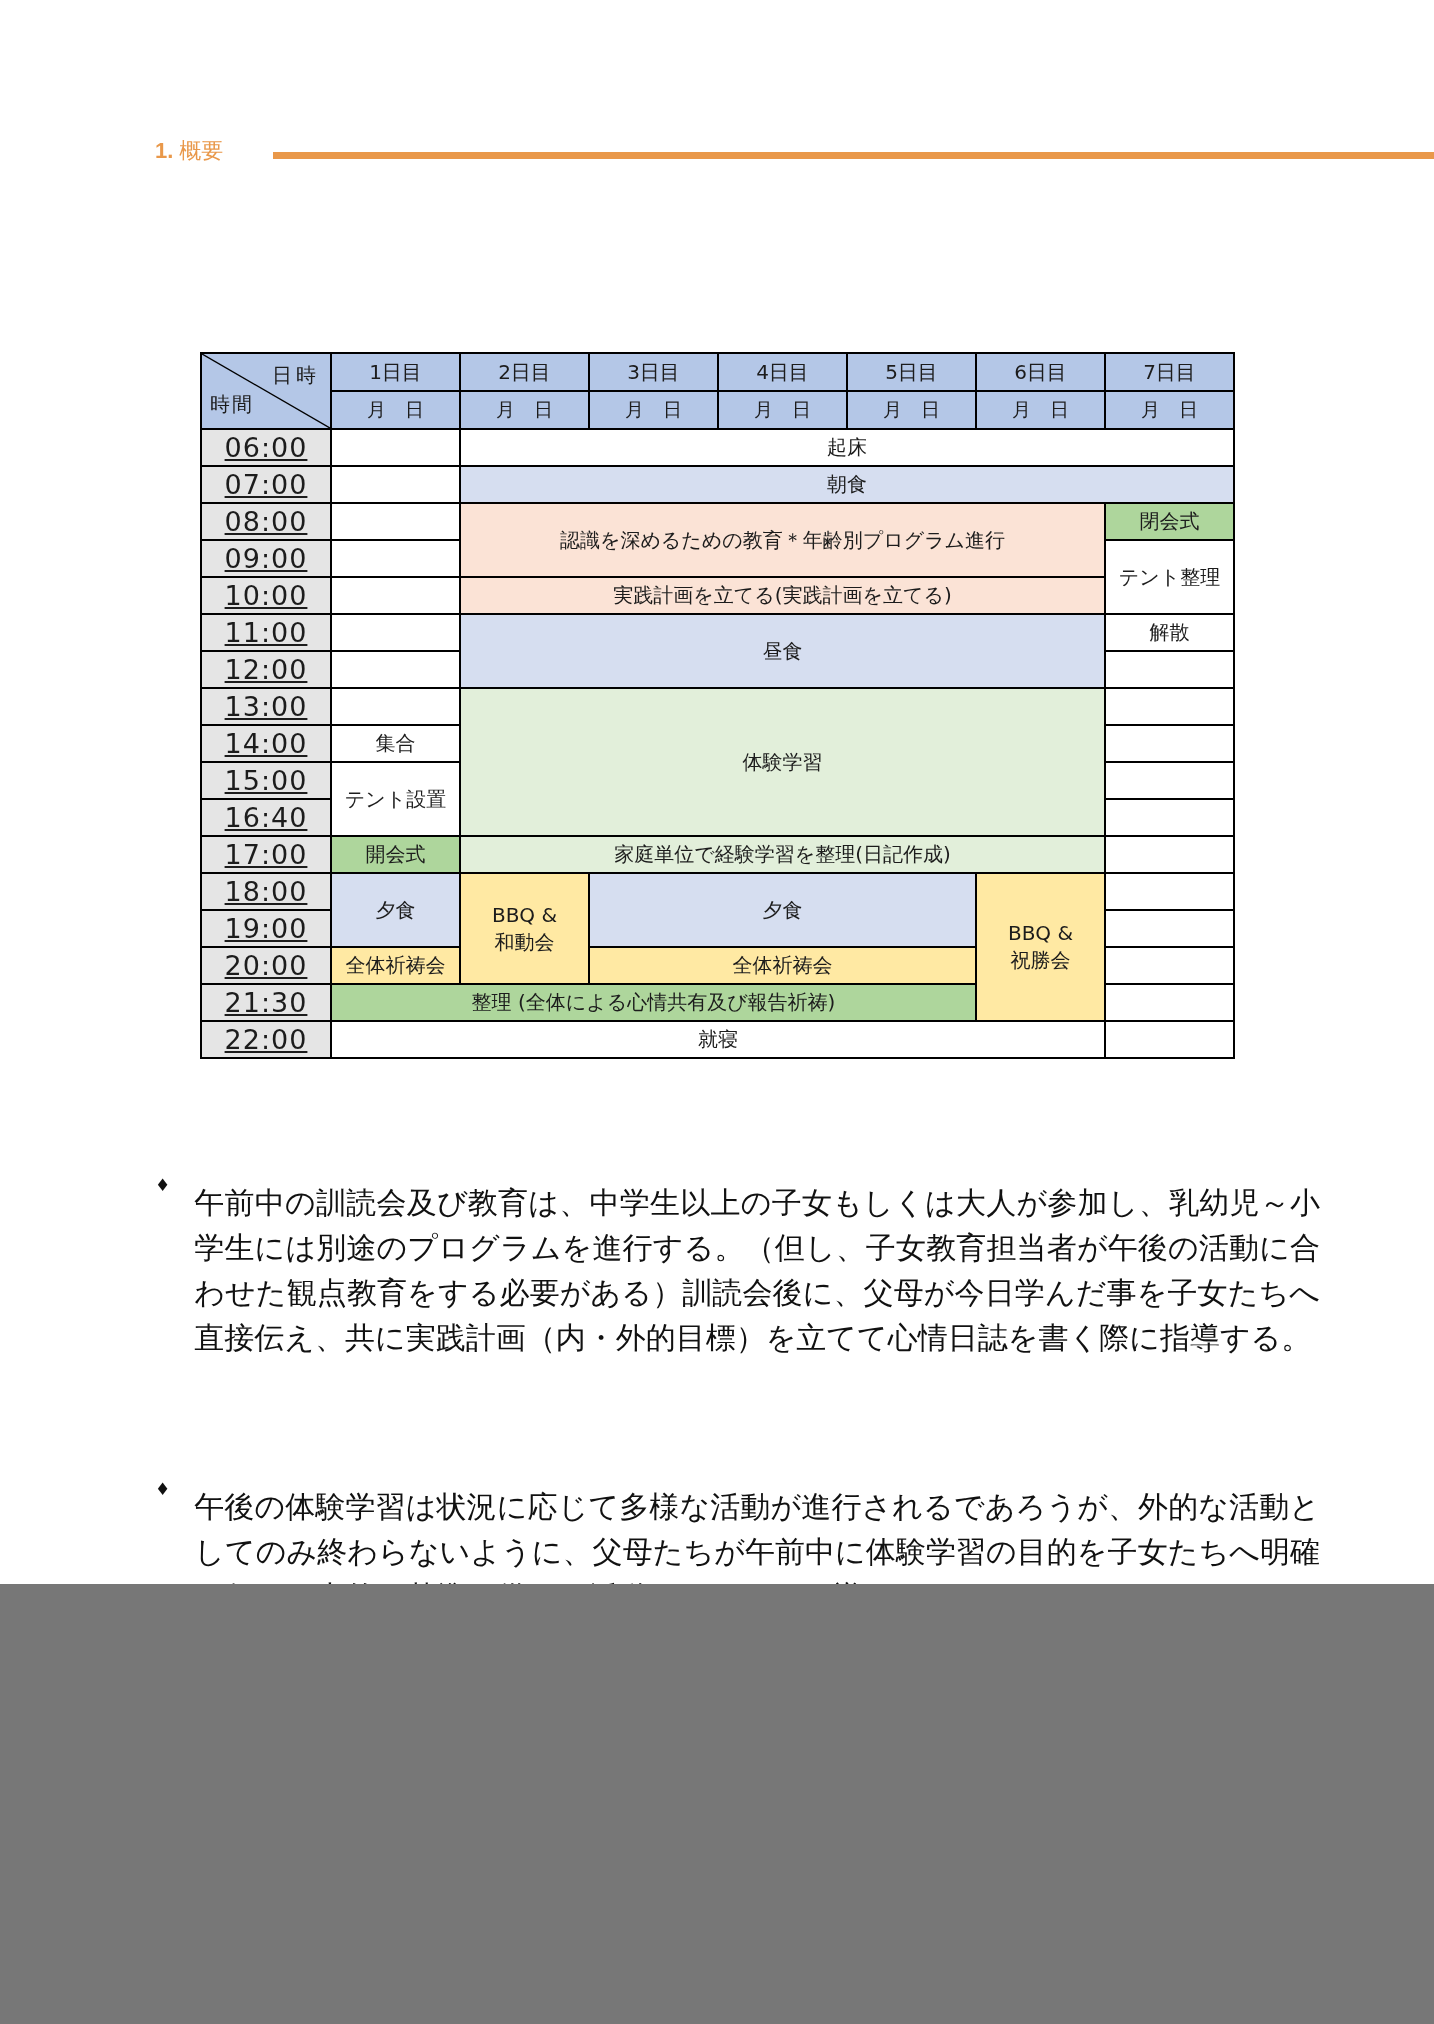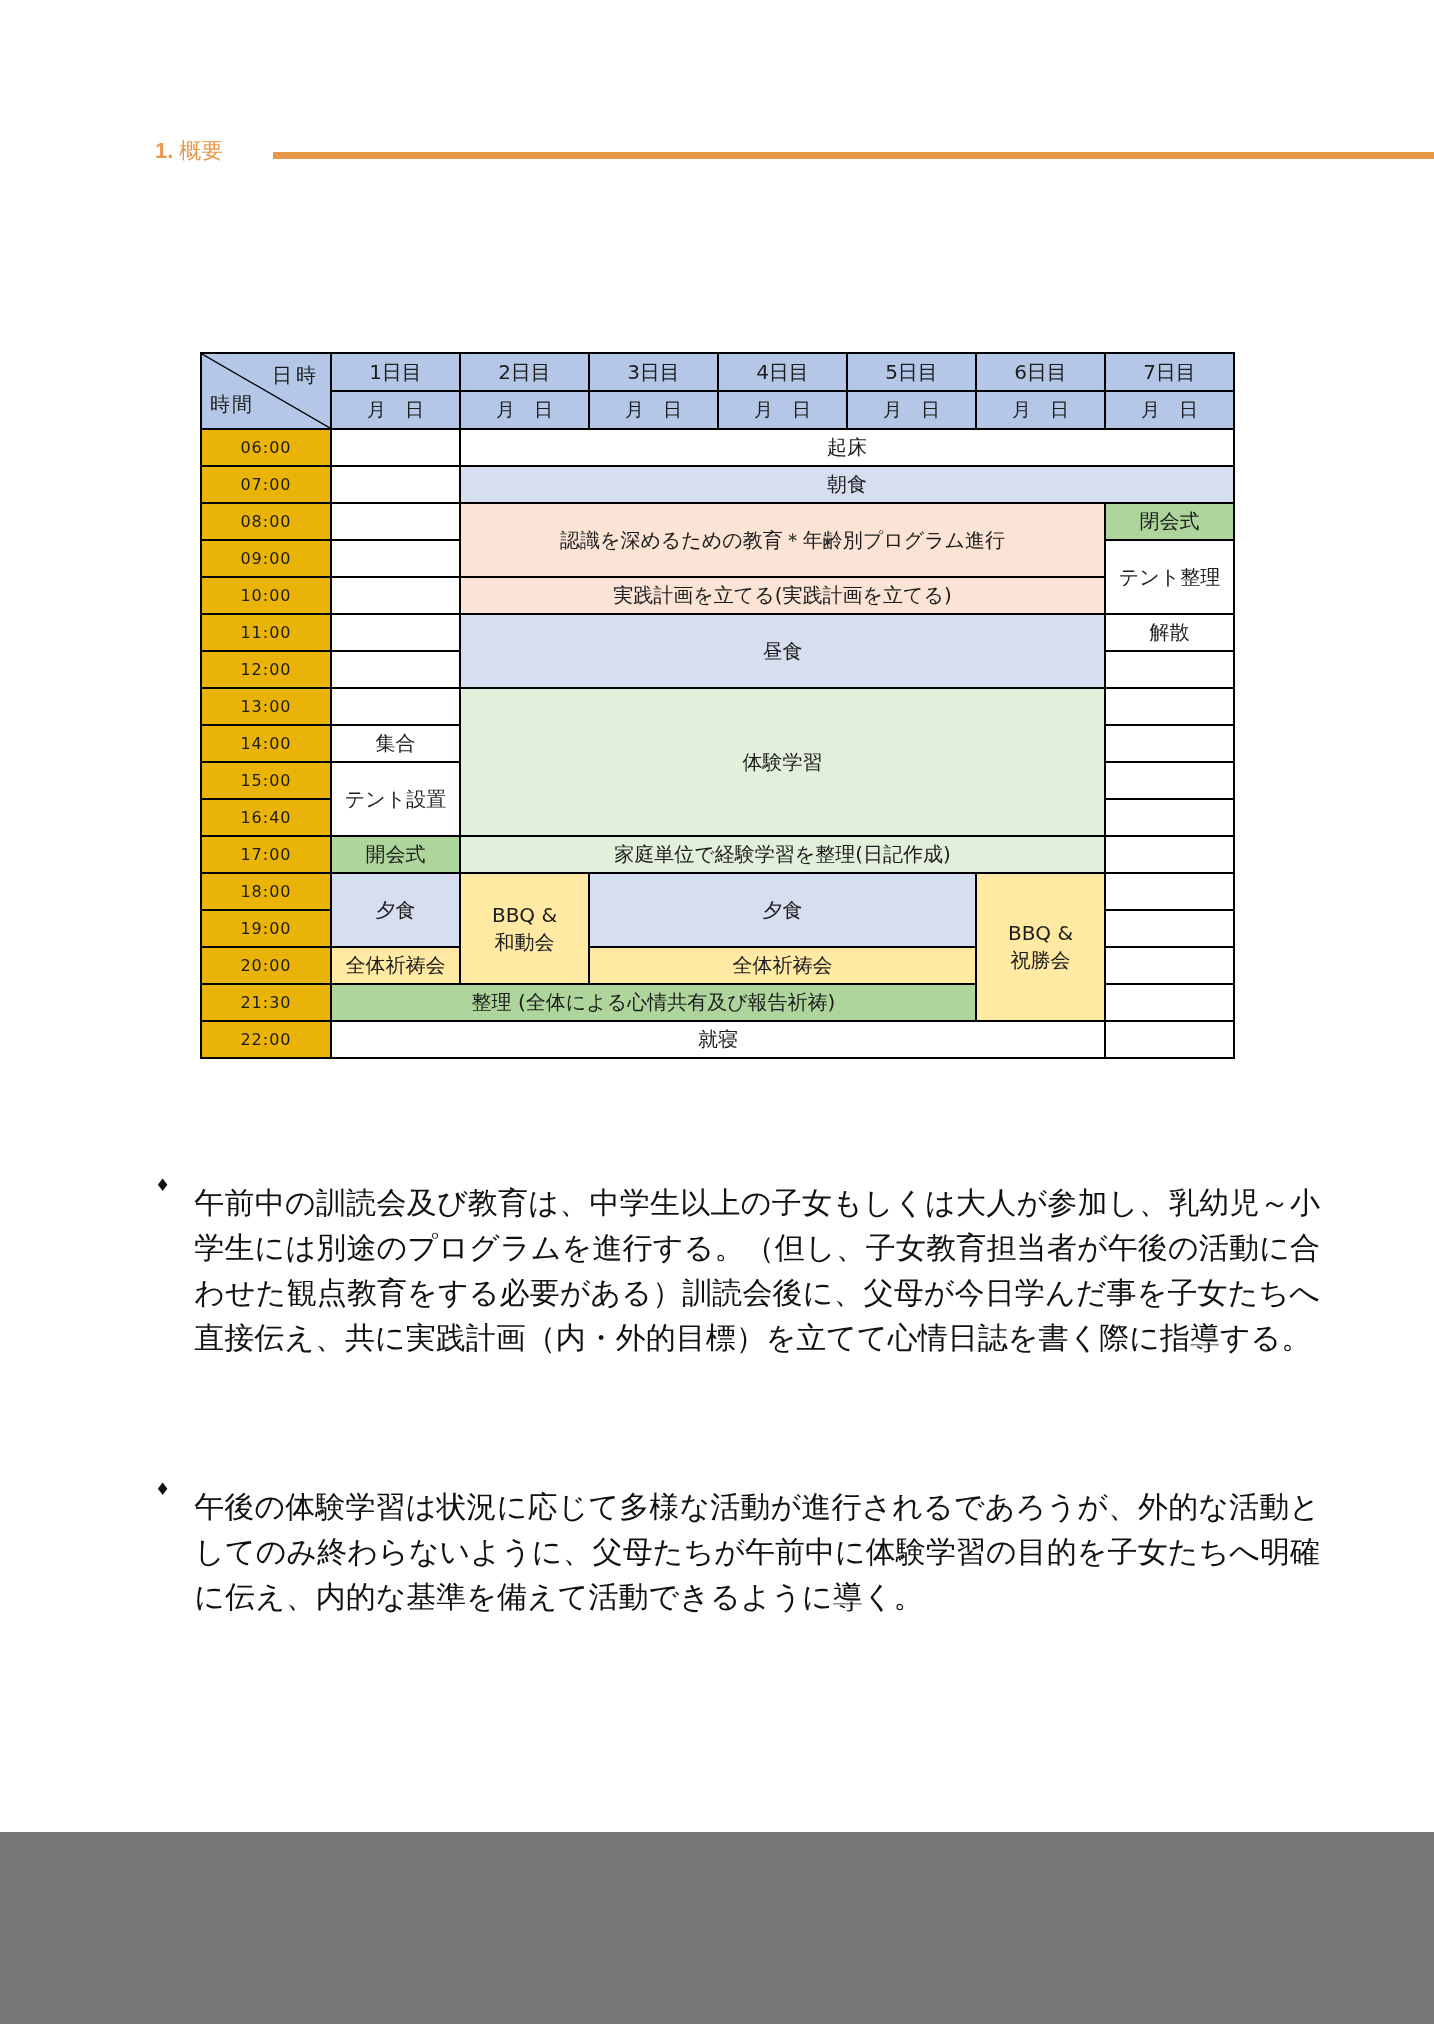--- a/index.html
+++ b/index.html
@@ -1,18 +1,18 @@
 <!DOCTYPE html>
 <html style="--orange: #e9984a; --headerBlue: #b4c7e7; --mealBlue: #d6def0; --peach: #fbe3d6; --lightGreen: #e2efda; --green: #aed69c; --yellow: #ffe9a3;"><head>
 <meta charset="utf-8">
 <style>
   html,body{margin:0;padding:0;background:#777;}
   .page{
     position:relative;
-    width:1434px;height:1832px;
+    width:1434px;height:1584px;
     margin:0 auto;
     background:#ffffff;
     font-family:"Liberation Serif","DejaVu Serif",serif;
     color:#1a1a1a;
     overflow:hidden;
   }
   
   .runhead{
     position:absolute;left:155px;top:136px;
     font-size:22px;color:var(--orange);
@@ -43,21 +43,21 @@
     border:2px solid #000;
     text-align:center;vertical-align:middle;
     padding:0;overflow:hidden;
     font-weight:normal;
   }
   table.sched thead tr{height:38px;}
   table.sched tbody tr{height:37px;}
   col.timecol{width:130px;}
   th.dayhead{background:var(--headerBlue);font-weight:600;font-size:20px;}
   th.subhead{background:var(--headerBlue);font-size:19px;font-weight:normal;}
-  td.time{font-size:16px;letter-spacing:1px;background:#eab308;}
+  td.time{font-size:27px;letter-spacing:1px;background:#e5e5e5;text-decoration:underline;}
   .c-white{background:#ffffff;}
   .c-blue{background:var(--mealBlue);margin-top:16px;}
   .c-peach{background:var(--peach);}
   .c-lgreen{background:var(--lightGreen);}
   .c-green{background:var(--green);}
   .c-yellow{background:var(--yellow);}
   .pre{white-space:pre-line;line-height:1.35;font-weight:600;}
   
   th.corner{
     background:var(--headerBlue);position:relative;

